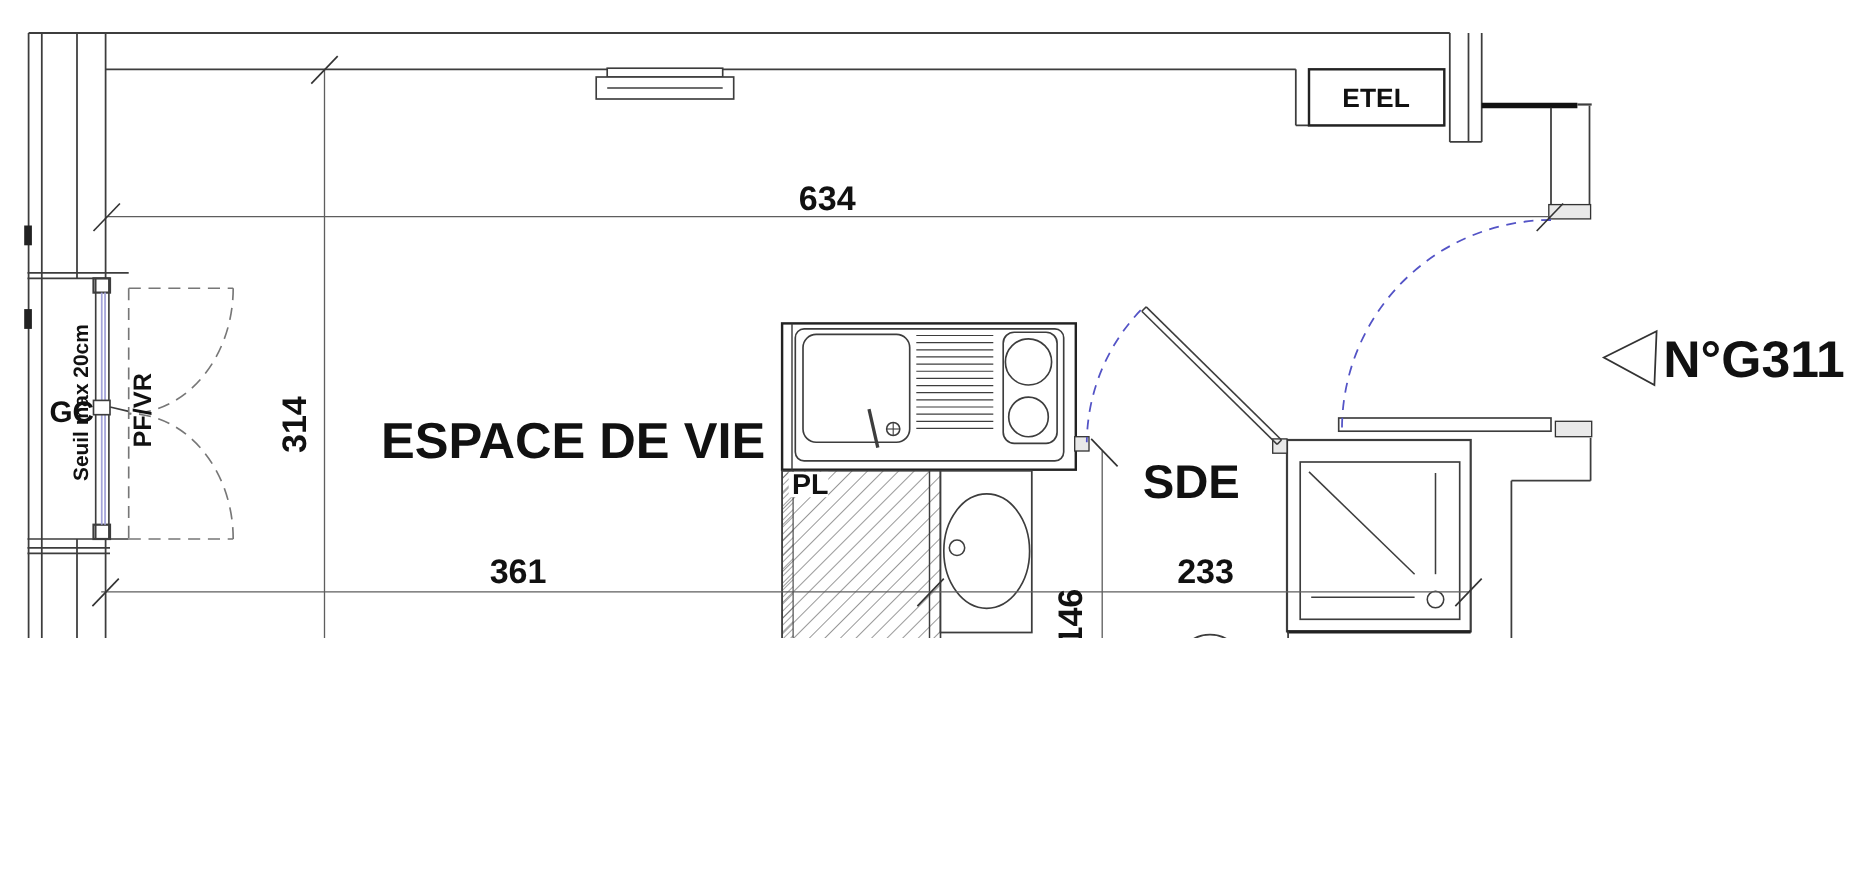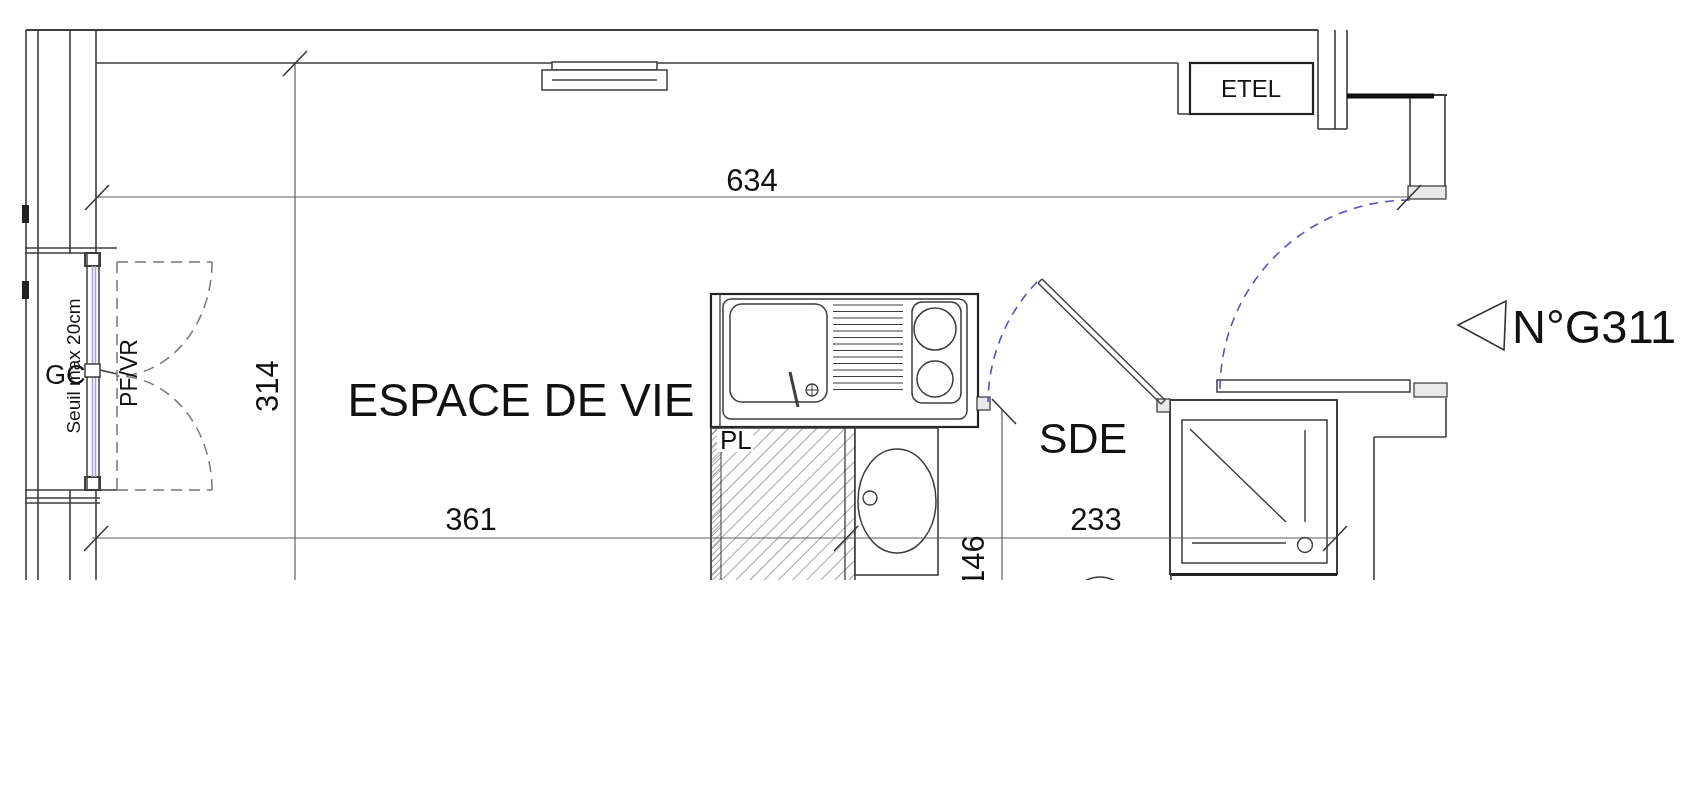--- a/index.html
+++ b/index.html
@@ -1,17 +1,17 @@
 <!DOCTYPE html>
 <html><head>
 <meta charset="utf-8">
 <style>
   html,body{margin:0;padding:0;background:#ffffff;}
   .plan-wrap{position:relative;width:1696px;height:580px;background:#fff;overflow:hidden;
-             font-family:"Liberation Sans", sans-serif;}
+             font-family:"Liberation Sans", sans-serif;font-weight:bold;}
   svg text{fill:#111;font-family:"Liberation Sans", sans-serif;}
   .dim-text{font-size:31px;}
 </style>
 </head>
 <body>
 
 <div class="plan-wrap">
 <svg width="1696" height="800" viewBox="0 0 1696 800" xmlns="http://www.w3.org/2000/svg">
   <defs>
     <pattern id="hatchMed" width="10" height="10" patternUnits="userSpaceOnUse" patternTransform="rotate(45)">

